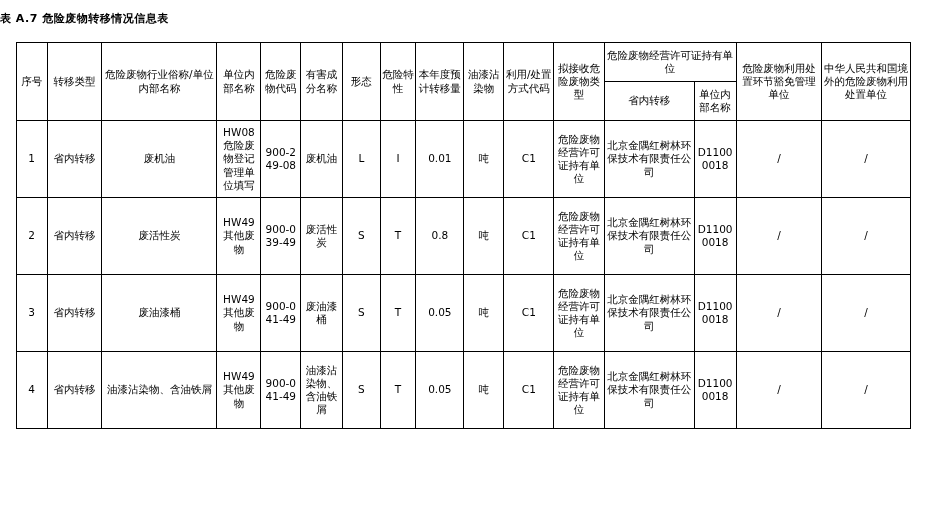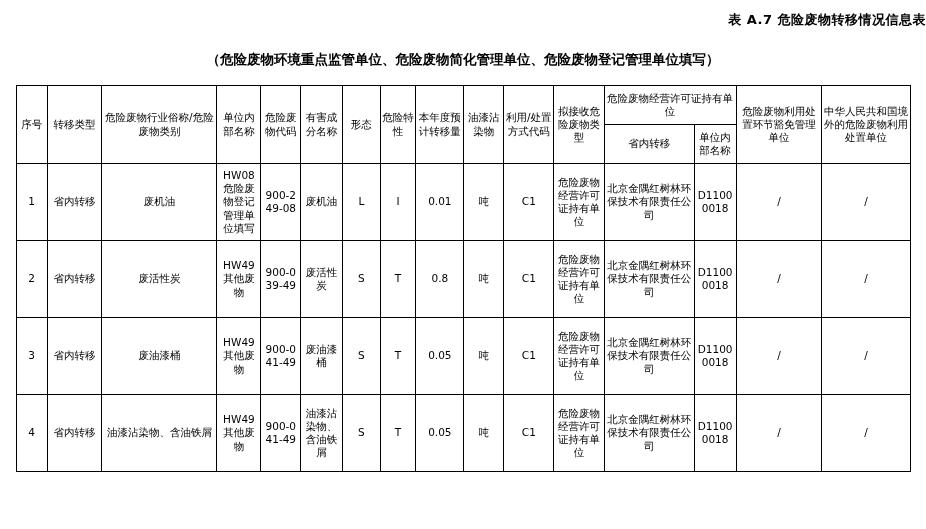--- a/index.html
+++ b/index.html
@@ -14,22 +14,22 @@
     color: #000000;
     overflow: hidden;
   }
   .page {
     width: 926px;
     height: 529px;
     position: relative;
     box-sizing: border-box;
   }
   .doc-title {
-    text-align: right;
-    font-size: 13px;
+    text-align: left;
+    font-size: 11px;
     font-weight: bold;
     letter-spacing: 0.5px;
     margin-top: 11px;
   }
   .doc-subtitle {
     text-align: center;
     font-size: 13.5px;
     font-weight: bold;
     margin-top: 22px;
   }
@@ -87,21 +87,20 @@
   .nowrap-narrow {
     word-break: break-all;
   }
 </style>
 </head>
 <body>
 
 <div class="page">
 
   <div class="doc-title">表 A.7 危险废物转移情况信息表</div>
-  <div class="doc-subtitle">（危险废物环境重点监管单位、危险废物简化管理单位、危险废物登记管理单位填写）</div>
 
   <table class="main">
     <colgroup>
       <col class="c0">
         <col class="c1">
         <col class="c2">
         <col class="c3">
         <col class="c4">
         <col class="c5">
       <col class="c6">
@@ -112,21 +111,21 @@
         <col class="c11">
       <col class="c12">
         <col class="c13">
         <col class="c14">
         <col class="c15">
     </colgroup>
     <thead>
       <tr>
         <th rowspan="2" class="hdr-tall">序号</th>
         <th rowspan="2">转移类型</th>
-        <th rowspan="2">危险废物行业俗称/危险废物类别</th>
+        <th rowspan="2">危险废物行业俗称/单位内部名称</th>
         <th rowspan="2">单位内部名称</th>
         <th rowspan="2">危险废物代码</th>
         <th rowspan="2">有害成分名称</th>
         <th rowspan="2">形态</th>
         <th rowspan="2">危险特性</th>
         <th rowspan="2">本年度预计转移量</th>
         <th rowspan="2">油漆沾染物</th>
         <th rowspan="2">利用/处置方式代码</th>
         <th rowspan="2">拟接收危险废物类型</th>
         <th colspan="2" class="hdr-top">危险废物经营许可证持有单位</th>

